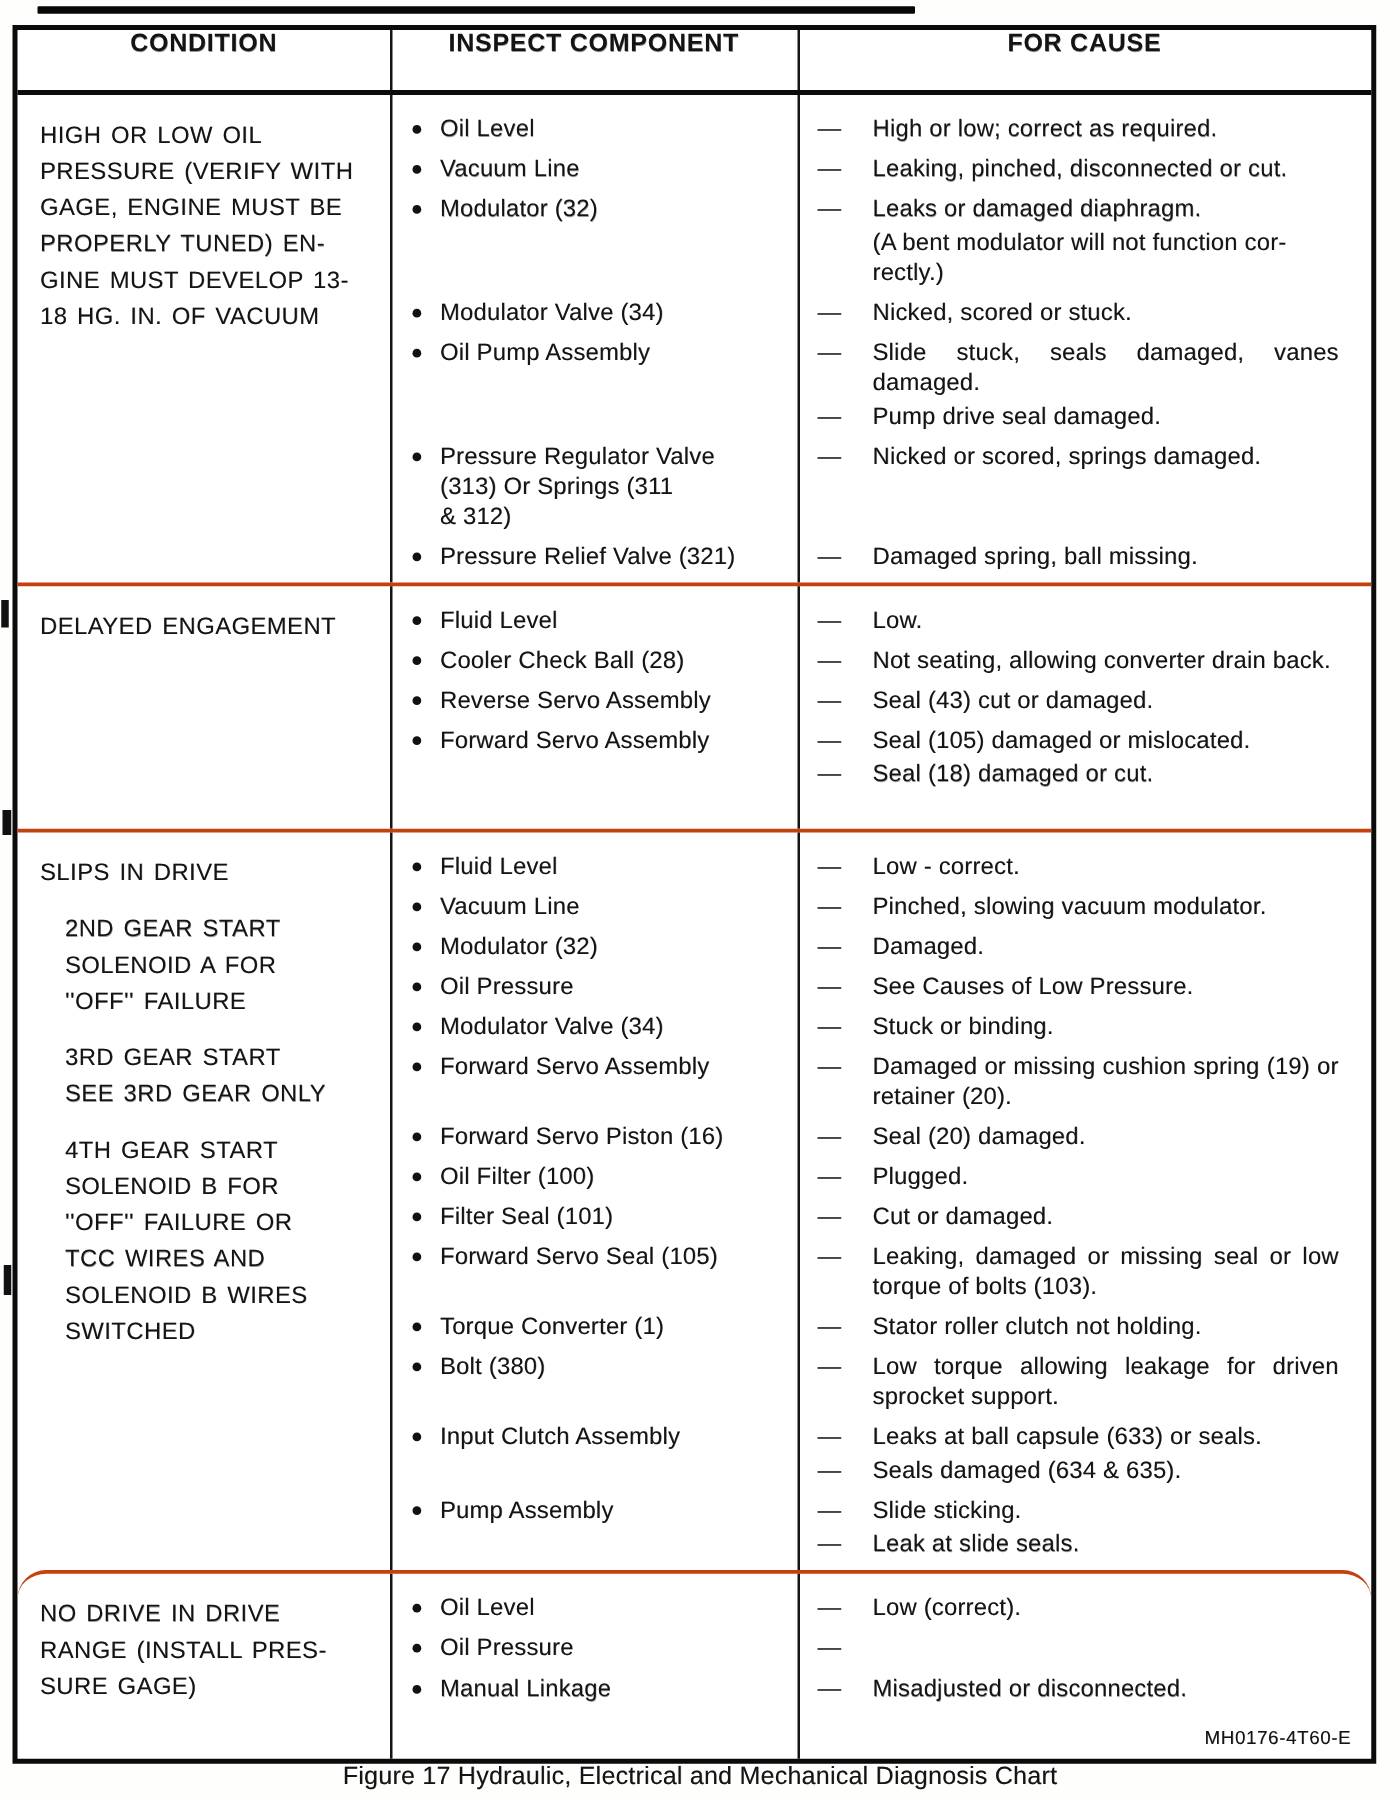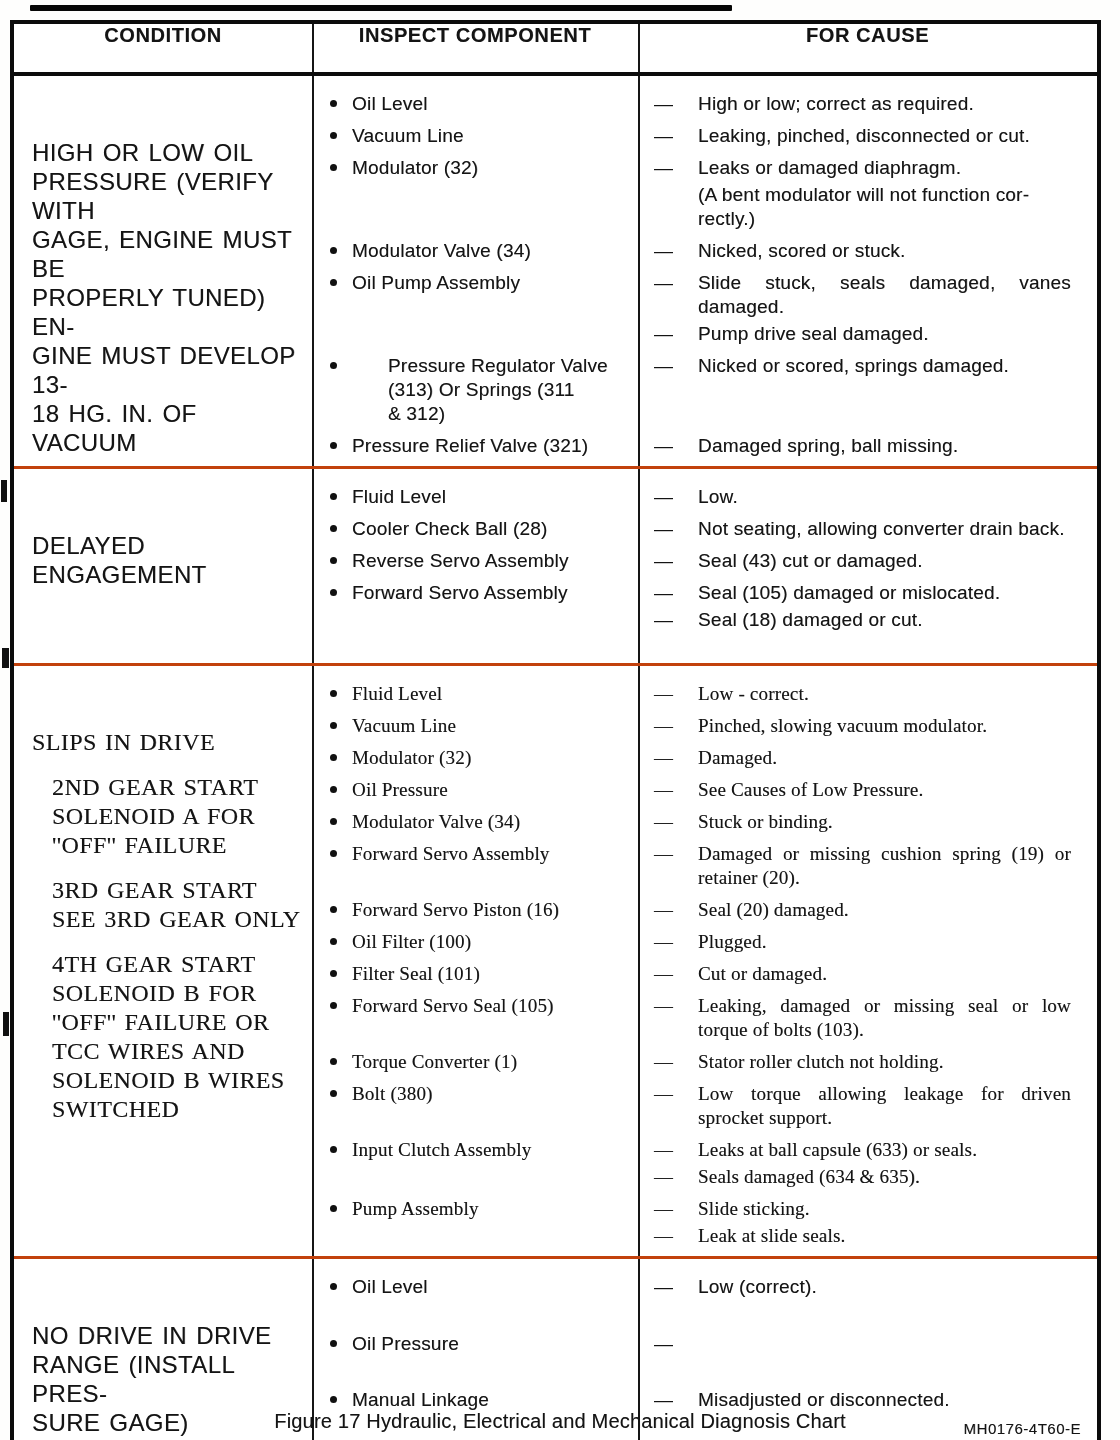--- a/index.html
+++ b/index.html
@@ -58,30 +58,29 @@
     text-shadow: 0.3px 0.3px 0 rgba(0,0,0,0.4);
   }
 
   .trow {
     padding: 16px 0 8px 0;
     row-gap: 8px;
   }
   .trow + .trow { border-top: 3px solid #c2410c; }
   #tbody .trow:nth-child(1) { min-height: 386px; }
   #tbody .trow:nth-child(2) { min-height: 197px; }
-  #tbody .trow:nth-child(3) { min-height: 591px; font-family: Liberation Serif, serif; }
-  #tbody .trow:nth-child(4) { min-height: 151px; }
+  #tbody .trow:nth-child(3) { min-height: 591px; }
+  #tbody .trow:nth-child(4) { min-height: 151px; border-radius: 23px; }
 
   .cond {
     grid-column: 1;
     padding: 2px 10px 0 18px;
-    font-size: 24px; line-height: 29px;
+    font-size: 19px; line-height: 29px;
     letter-spacing: 0.4px; word-spacing: 2px;
     text-shadow: 0.3px 0.3px 0 rgba(0,0,0,0.4);
-    margin-top: 44px;
   }
   .cond-para { white-space: pre-line; margin-bottom: 16px; }
   .cond-para:last-child { margin-bottom: 0; }
   .cond-para.indent { padding-left: 20px; }
 
   .comp {
     grid-column: 2;
     display: flex; align-items: flex-start;
     padding: 0 8px 0 14px;
     font-size: 19px; line-height: 24px;
@@ -204,21 +203,21 @@
           <div class="cause-cell" style="grid-area: 5 / 3;">
             <div class="cause">
               <div class="dash">—</div>
               <div class="cause-text">Slide stuck, seals damaged, vanes damaged.</div>
             </div>
             <div class="cause">
               <div class="dash">—</div>
               <div class="cause-text">Pump drive seal damaged.</div>
             </div>
           </div>
-          <div class="comp" style="grid-area: 6 / 2; gap: 36px;">
+          <div class="comp" style="grid-area: 6 / 2;">
             <div class="bullet"></div>
             <div class="comp-text">Pressure Regulator Valve
 (313) Or Springs (311
 &amp; 312)</div>
           </div>
           <div class="cause-cell" style="grid-area: 6 / 3;">
             <div class="cause">
               <div class="dash">—</div>
               <div class="cause-text">Nicked or scored, springs damaged.</div>
             </div>

